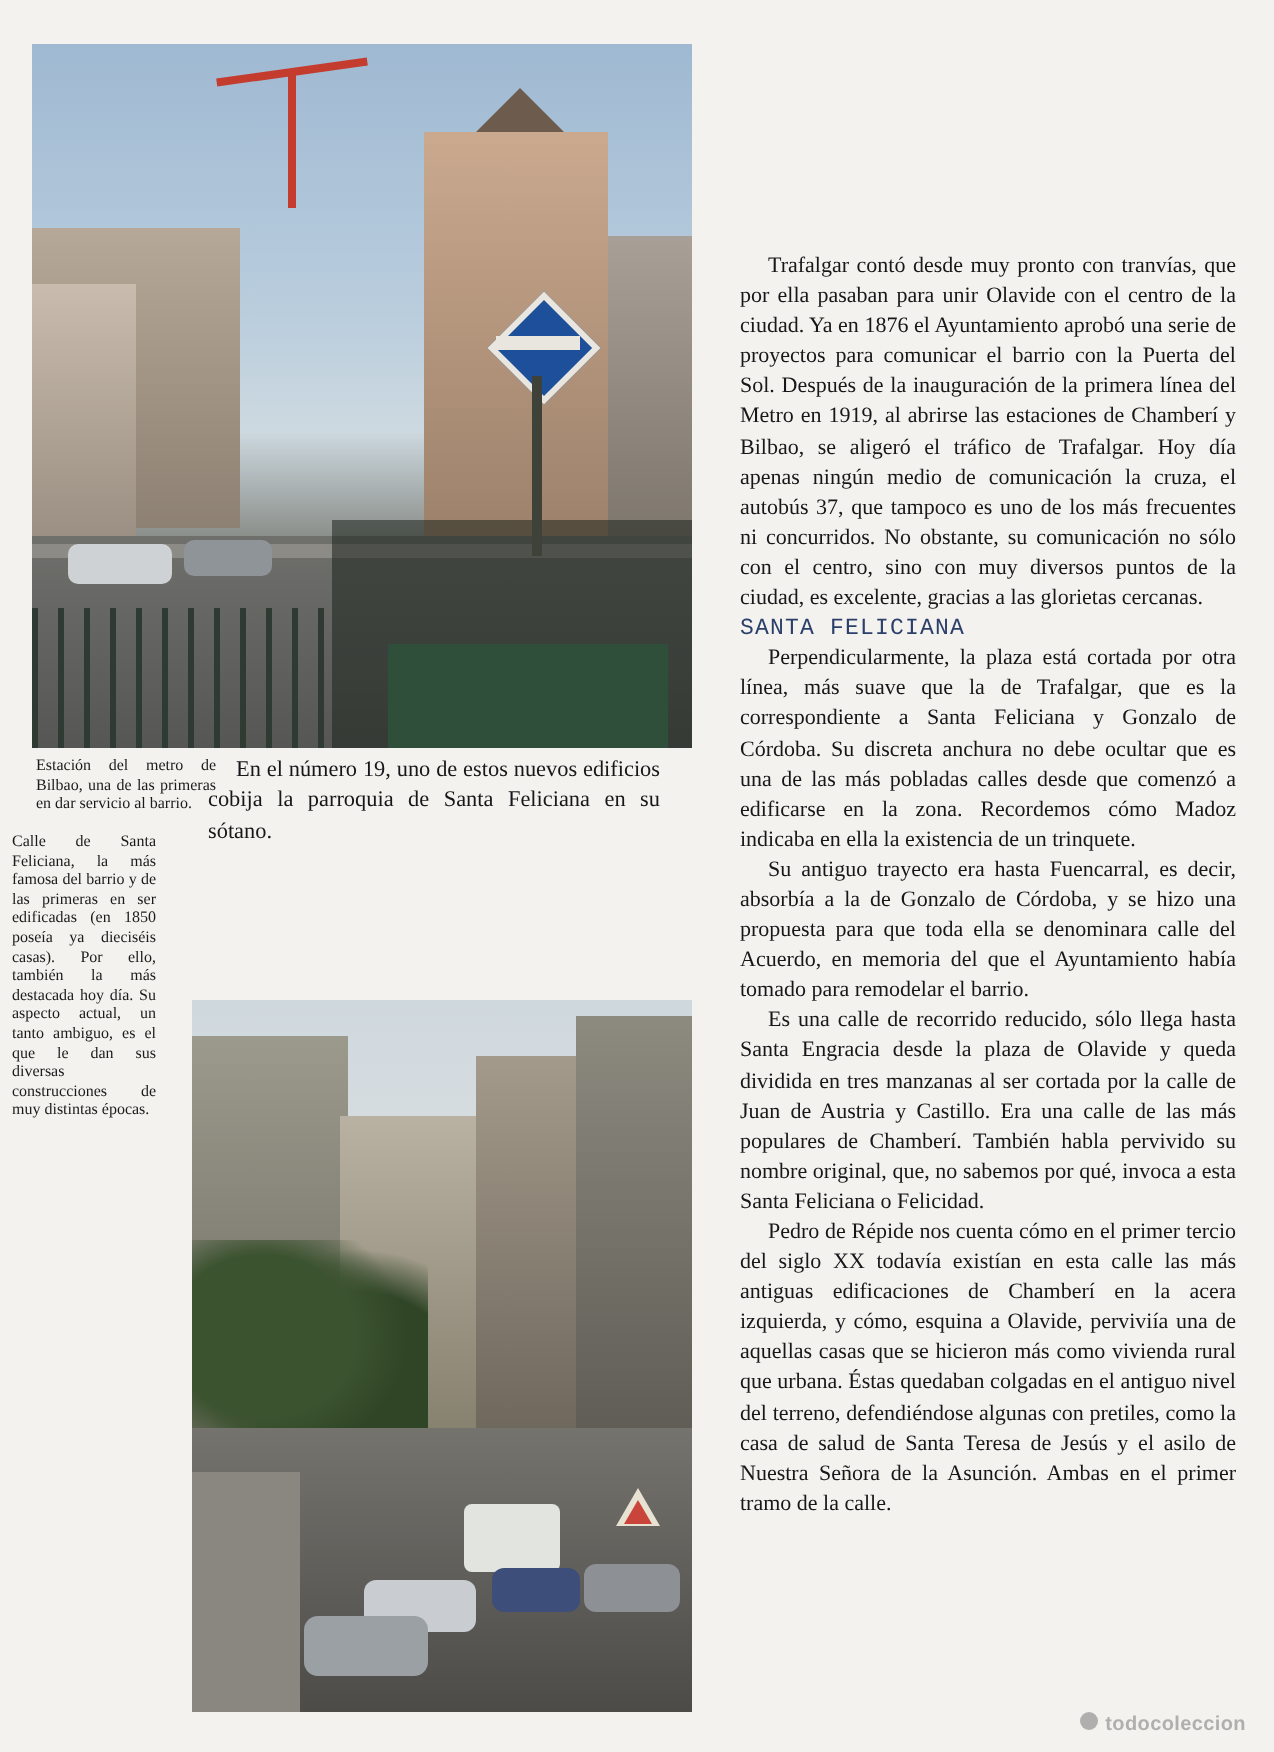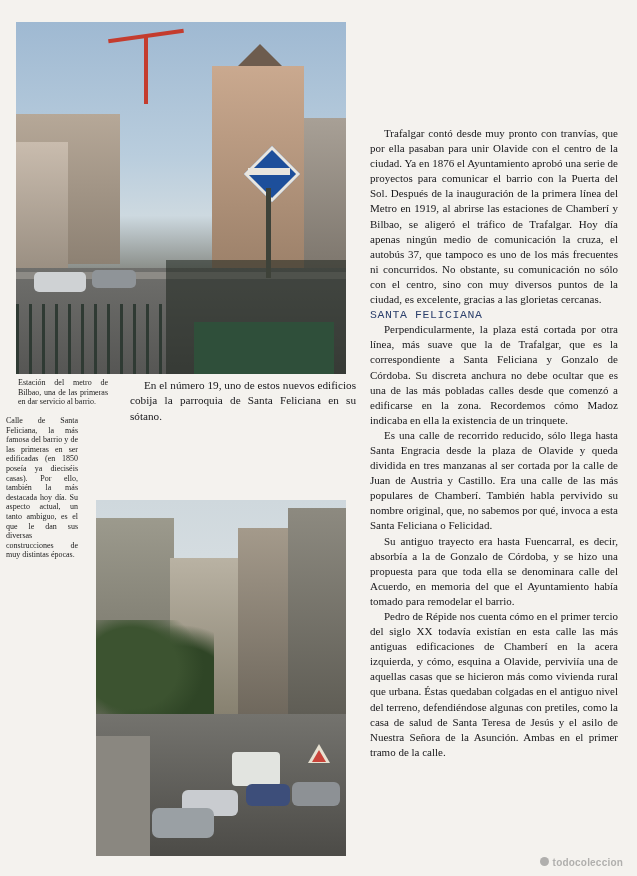--- a/index.html
+++ b/index.html
@@ -71,21 +71,21 @@
   #cap-calle{left:6px;top:416px;width:72px;}
 
   
   .col{
     position:absolute;
     font-family:"Liberation Serif", serif;
     color:#17171a;
     text-align:justify;
   }
   #col-left{
-    left:130px;top:378px;width:226px;
+    left:104px;top:378px;width:226px;
     font-size:11.2px;line-height:15.4px;
   }
   #col-left p{margin:0 0 11px 0;text-indent:14px;}
   #col-right{
     left:370px;top:126px;width:248px;
     font-size:11px;line-height:15.1px;
   }
   #col-right p{margin:0 0 0 0;text-indent:14px;}
   #col-right p.first{text-indent:14px;}
   .section-head{
@@ -154,22 +154,22 @@
   <div class="cap" id="cap-calle">Calle de Santa Feliciana, la más famosa del barrio y de las primeras en ser edificadas (en 1850 poseía ya dieciséis casas). Por ello, también la más destacada hoy día. Su aspecto actual, un tanto ambiguo, es el que le dan sus diversas construcciones de muy distintas épocas.</div>
 
   <div class="col" id="col-left">
     <p>En el número 19, uno de estos nuevos edificios cobija la parroquia de Santa Feliciana en su sótano.</p>
   </div>
 
   <div class="col" id="col-right">
     <p class="first">Trafalgar contó desde muy pronto con tranvías, que por ella pasaban para unir Olavide con el centro de la ciudad. Ya en 1876 el Ayuntamiento aprobó una serie de proyectos para comunicar el barrio con la Puerta del Sol. Después de la inauguración de la primera línea del Metro en 1919, al abrirse las estaciones de Chamberí y Bilbao, se aligeró el tráfico de Trafalgar. Hoy día apenas ningún medio de comunicación la cruza, el autobús 37, que tampoco es uno de los más frecuentes ni concurridos. No obstante, su comunicación no sólo con el centro, sino con muy diversos puntos de la ciudad, es excelente, gracias a las glorietas cercanas.</p>
     <p class="section-head">SANTA FELICIANA</p>
     <p>Perpendicularmente, la plaza está cortada por otra línea, más suave que la de Trafalgar, que es la correspondiente a Santa Feliciana y Gonzalo de Córdoba. Su discreta anchura no debe ocultar que es una de las más pobladas calles desde que comenzó a edificarse en la zona. Recordemos cómo Madoz indicaba en ella la existencia de un trinquete.</p>
+    <p>Su antiguo trayecto era hasta Fuencarral, es decir, absorbía a la de Gonzalo de Córdoba, y se hizo una propuesta para que toda ella se denominara calle del Acuerdo, en memoria del que el Ayuntamiento había tomado para remodelar el barrio.</p>
     <p>Es una calle de recorrido reducido, sólo llega hasta Santa Engracia desde la plaza de Olavide y queda dividida en tres manzanas al ser cortada por la calle de Juan de Austria y Castillo. Era una calle de las más populares de Chamberí. También habla pervivido su nombre original, que, no sabemos por qué, invoca a esta Santa Feliciana o Felicidad.</p>
-    <p>Su antiguo trayecto era hasta Fuencarral, es decir, absorbía a la de Gonzalo de Córdoba, y se hizo una propuesta para que toda ella se denominara calle del Acuerdo, en memoria del que el Ayuntamiento había tomado para remodelar el barrio.</p>
     <p>Pedro de Répide nos cuenta cómo en el primer tercio del siglo XX todavía existían en esta calle las más antiguas edificaciones de Chamberí en la acera izquierda, y cómo, esquina a Olavide, perviviía una de aquellas casas que se hicieron más como vivienda rural que urbana. Éstas quedaban colgadas en el antiguo nivel del terreno, defendiéndose algunas con pretiles, como la casa de salud de Santa Teresa de Jesús y el asilo de Nuestra Señora de la Asunción. Ambas en el primer tramo de la calle.</p>
   </div>
 
   <div id="watermark">
     <span id="wm-dot"></span><span>todocoleccion</span>
   </div>
 
 </div>
 
 </body></html>

